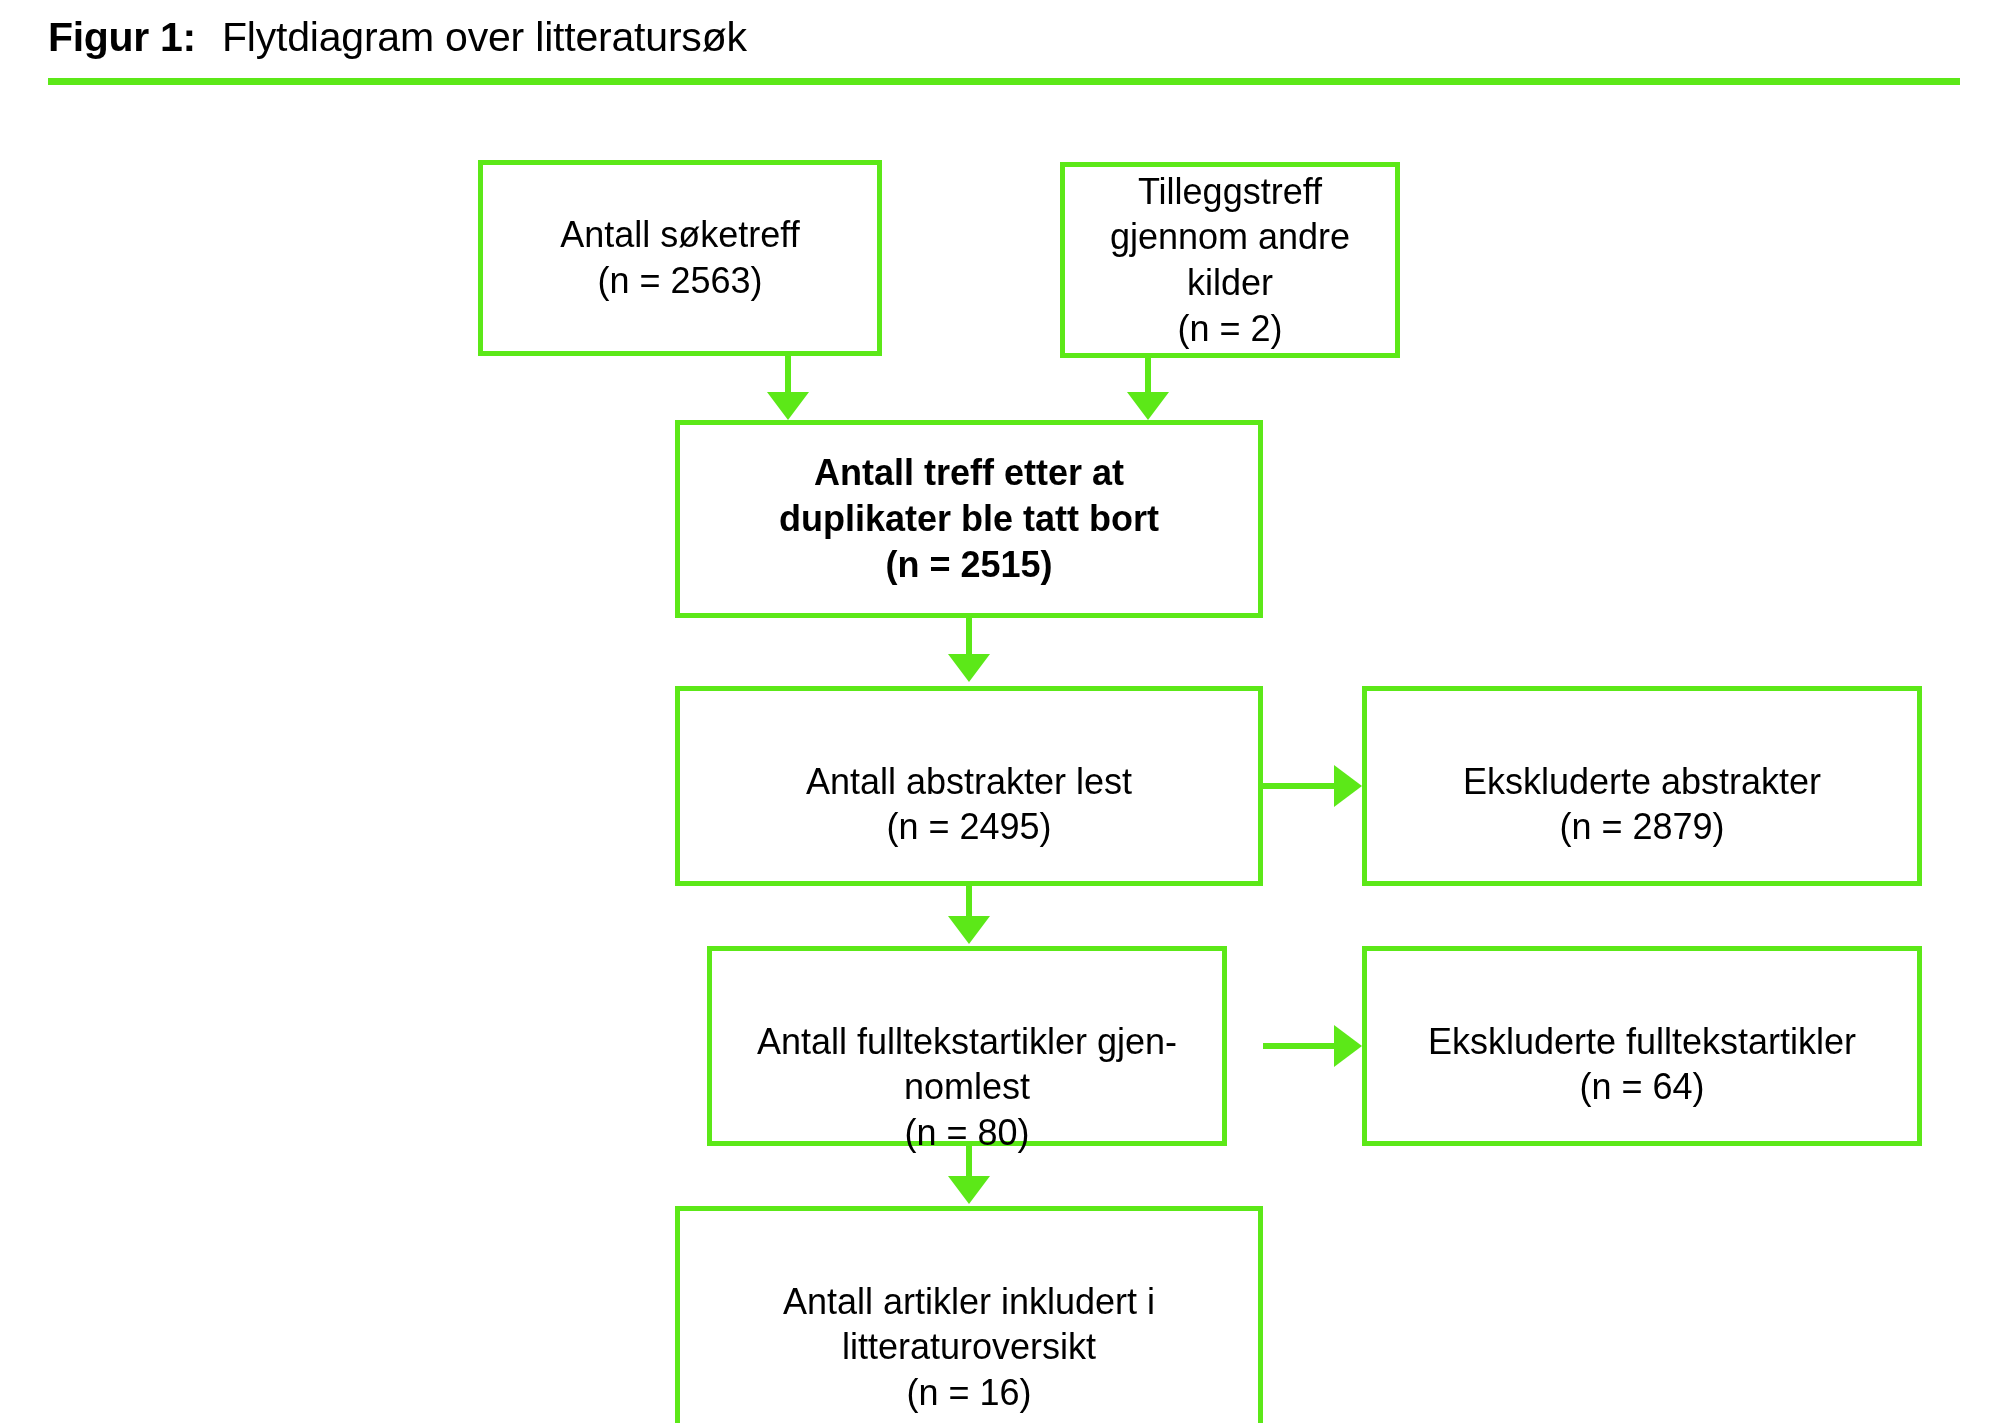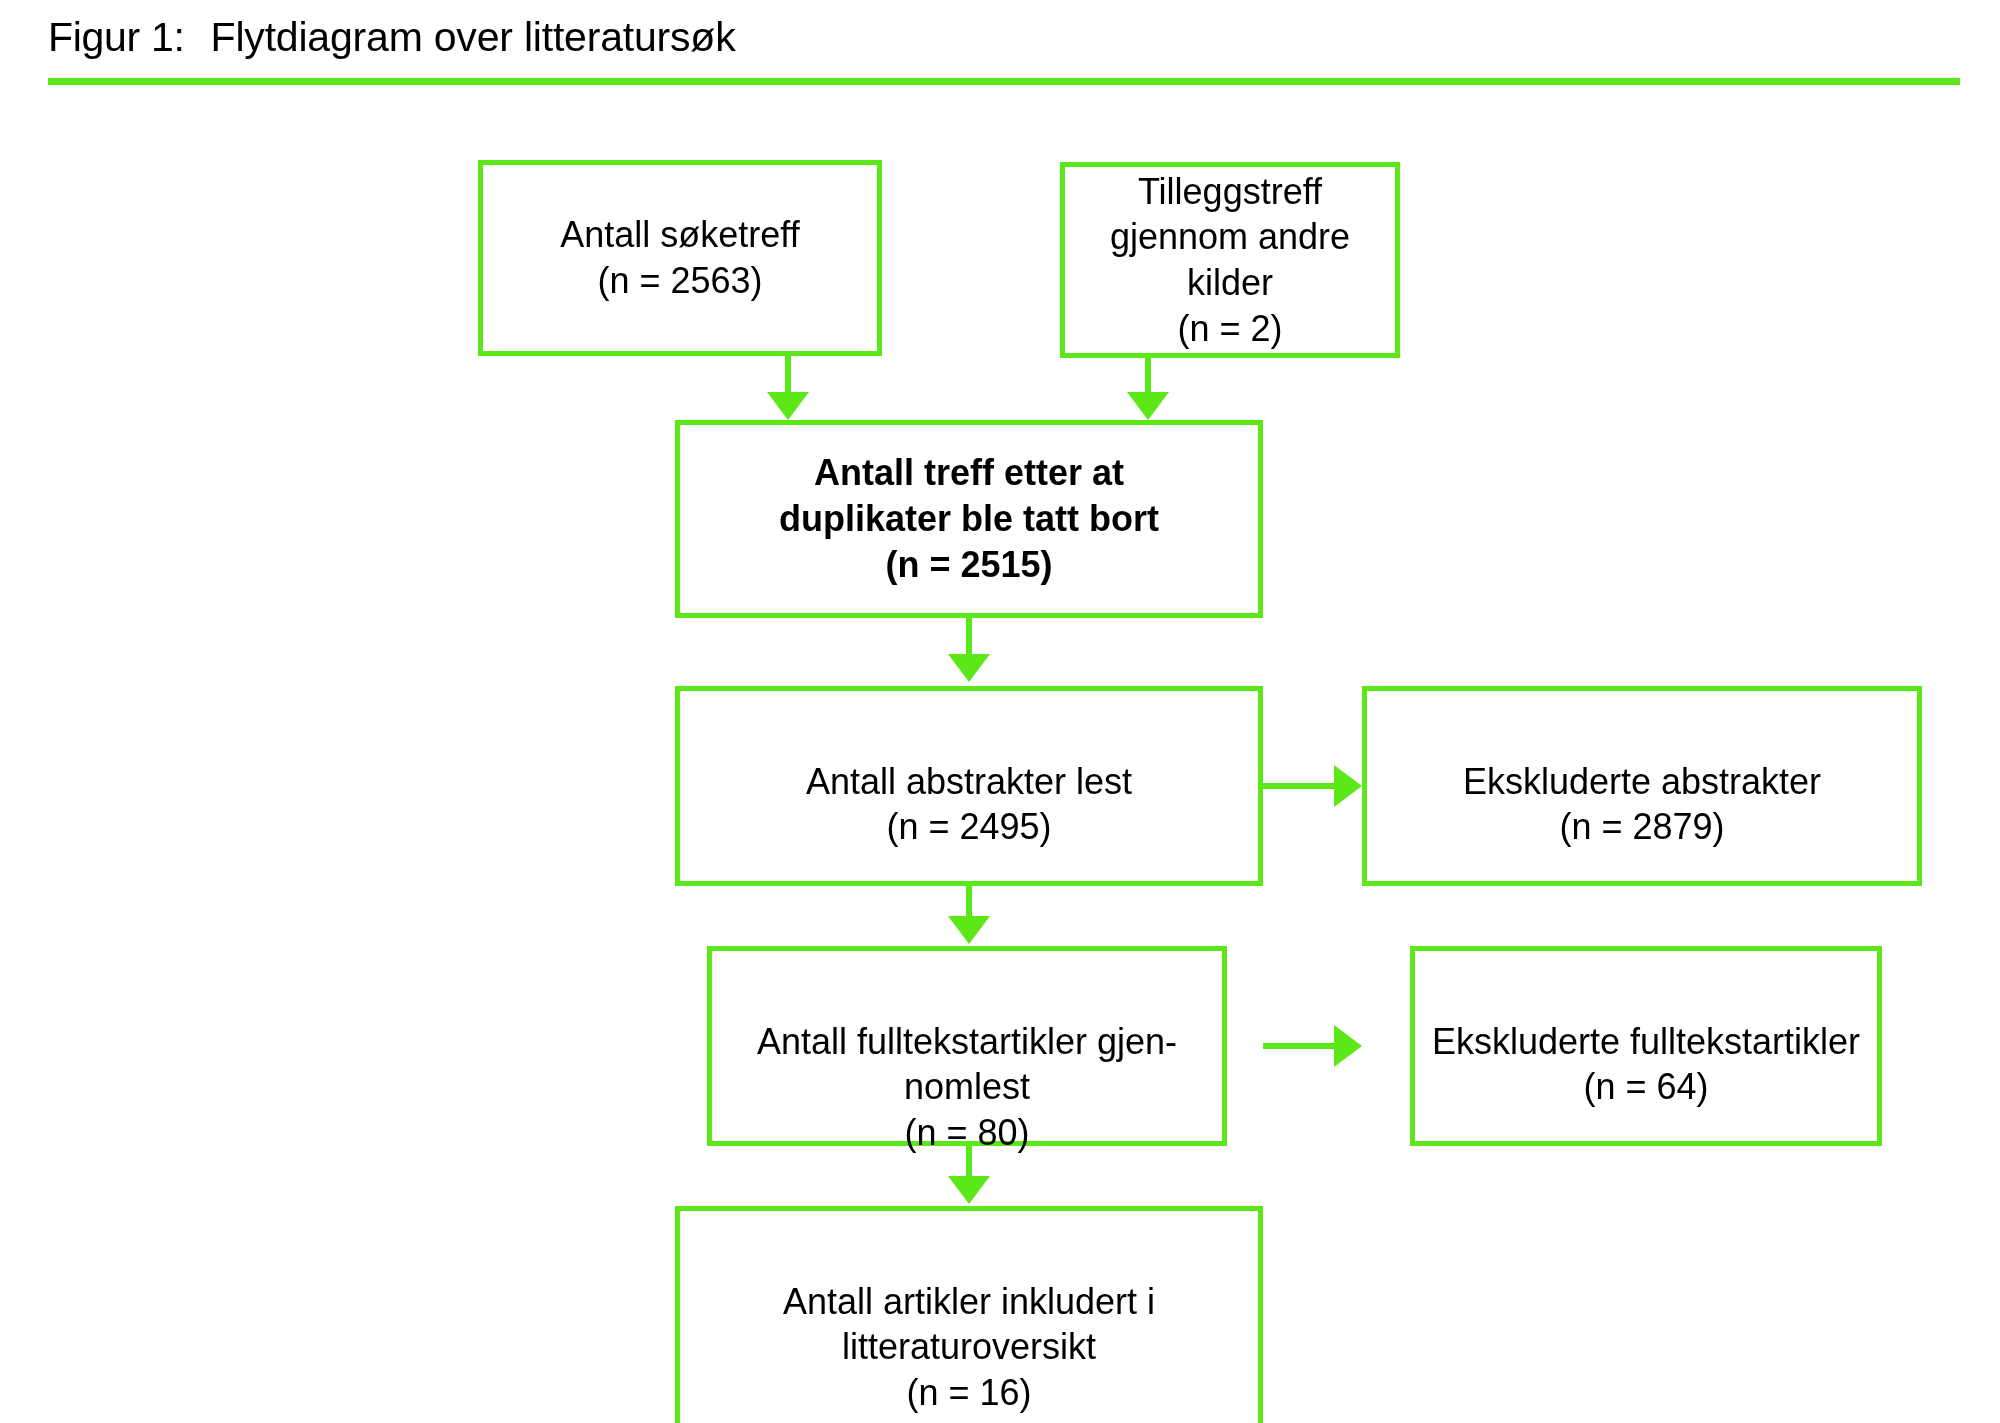--- a/index.html
+++ b/index.html
@@ -18,21 +18,21 @@
 
   
   #title-row {
     position: absolute;
     left: 48px;
     top: 14px;
     white-space: nowrap;
   }
   #title-label {
     font-size: 41px;
-    font-weight: normal;
+    font-weight: bold;
     letter-spacing: -0.3px;
   }
   #title-text {
     font-size: 41px;
     font-weight: normal;
     letter-spacing: -0.2px;
     margin-left: 26px;
   }
   #title-rule {
     position: absolute;
@@ -68,21 +68,21 @@
     white-space: pre-line;
   }
 
   
   #box-search-hits      { left: 478px;  top: 160px;  width: 404px;  height: 196px; align-items: center; }
   #box-additional-hits  { left: 1060px; top: 162px;  width: 340px;  height: 196px; }
   #box-after-duplicates { left: 675px;  top: 420px;  width: 588px;  height: 198px; font-weight: bold; }
   #box-abstracts-read   { left: 675px;  top: 686px;  width: 588px;  height: 200px; text-align: center; }
   #box-excluded-abstracts { left: 1362px; top: 686px; width: 560px; height: 200px; }
   #box-fulltext-read    { left: 675px;  top: 946px;  width: 520px;  height: 200px; margin-left: 32px; }
-  #box-excluded-fulltext { left: 1362px; top: 946px; width: 472px;  height: 200px; margin-left: 48px; }
+  #box-excluded-fulltext { left: 1362px; top: 946px; width: 560px;  height: 200px; }
   #box-included         { left: 675px;  top: 1206px; width: 588px;  height: 230px; }
 
   
   .vline {
     position: absolute;
     width: 6px;
     background: #5CE818;
   }
   .hline {
     position: absolute;

